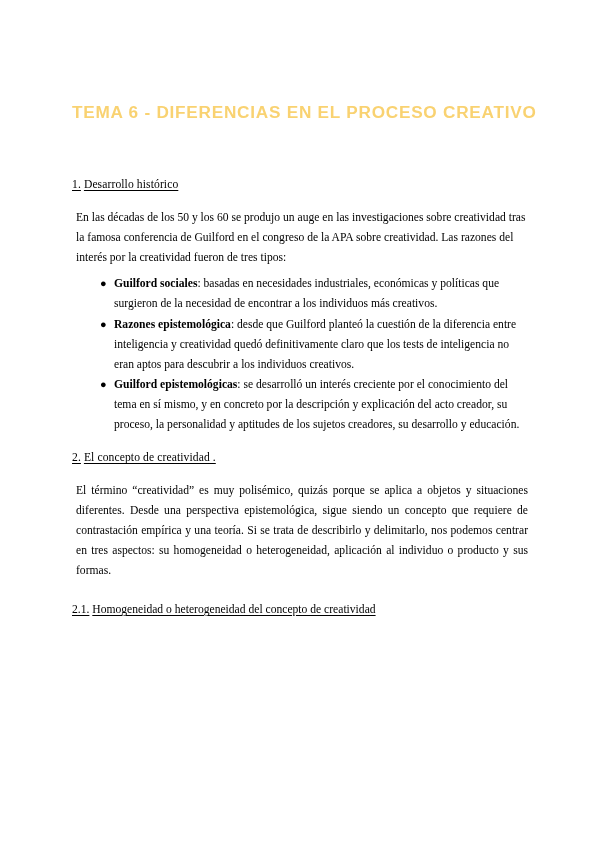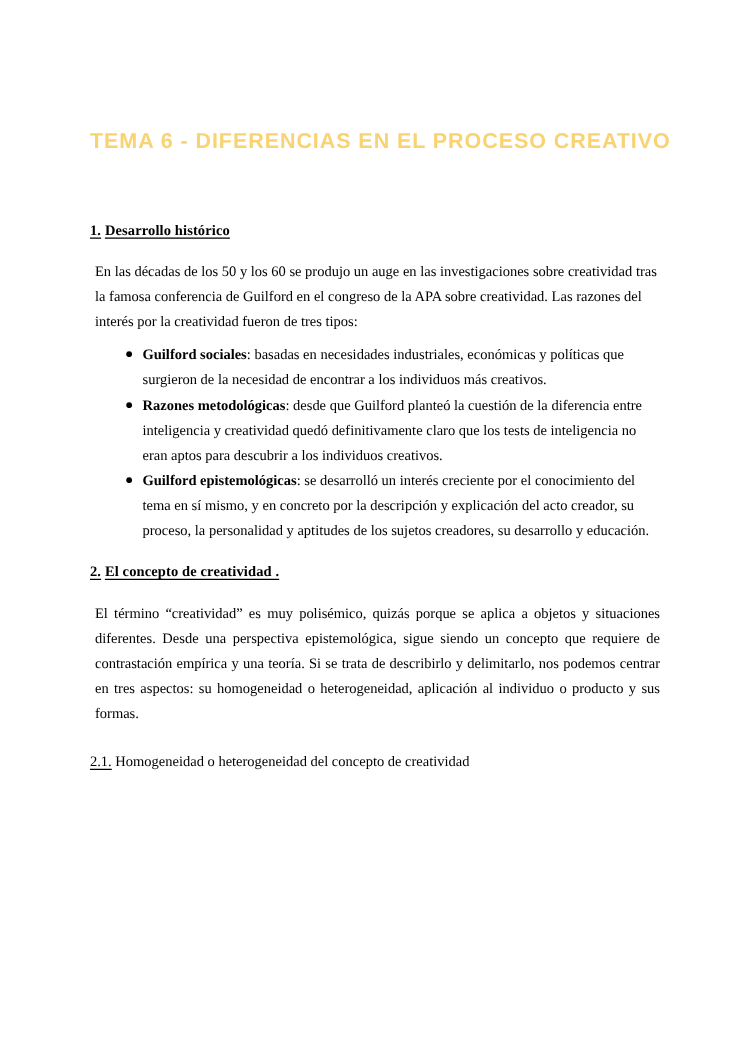--- a/index.html
+++ b/index.html
@@ -45,21 +45,21 @@
   
   .content {
     position: absolute;
     left: 72px;
     top: 176px;
     width: 456px;
   }
 
   .heading {
     font-size: 11.6px;
-    font-weight: bold;
+    font-weight: normal;
     line-height: 1.55;
     margin: 0 0 14px 0;
     letter-spacing: 0.1px;
   }
   .heading .num {
     text-decoration: underline;
     text-underline-offset: 1.5px;
   }
   .heading .ttl {
     text-decoration: underline;
@@ -70,20 +70,21 @@
     font-size: 11.6px;
     font-weight: normal;
     line-height: 1.55;
     margin: 0 0 14px 0;
   }
   .heading-sub .num {
     text-decoration: underline;
     text-underline-offset: 1.5px;
   }
   .heading-sub .ttl {
+    text-decoration: underline;
     text-underline-offset: 1.5px;
     margin-top: 12px;
   }
 
   p.para {
     font-size: 11.6px;
     line-height: 1.72;
     margin: 0 0 6px 4px;
     text-align: left;
   }
@@ -135,21 +136,21 @@
 
     <p class="para">En las décadas de los 50 y los 60 se produjo un auge en las investigaciones sobre creatividad tras la famosa conferencia de Guilford en el congreso de la APA sobre creatividad. Las razones del interés por la creatividad fueron de tres tipos:</p>
 
     <ul class="bullets">
       <li>
         <span class="dot">●</span>
         <b>Guilford sociales</b><span>: basadas en necesidades industriales, económicas y políticas que surgieron de la necesidad de encontrar a los individuos más creativos.</span>
       </li>
       <li>
         <span class="dot">●</span>
-        <b>Razones metodológicas</b><span>: desde que Guilford planteó la cuestión de la diferencia entre inteligencia y creatividad quedó definitivamente claro que los tests de inteligencia no eran aptos para descubrir a los individuos creativos.</span>
+        <b>Razones epistemológica</b><span>: desde que Guilford planteó la cuestión de la diferencia entre inteligencia y creatividad quedó definitivamente claro que los tests de inteligencia no eran aptos para descubrir a los individuos creativos.</span>
       </li>
       <li>
         <span class="dot">●</span>
         <b>Guilford epistemológicas</b><span>: se desarrolló un interés creciente por el conocimiento del tema en sí mismo, y en concreto por la descripción y explicación del acto creador, su proceso, la personalidad y aptitudes de los sujetos creadores, su desarrollo y educación.</span>
       </li>
     </ul>
 
 
     <div class="heading">
       <span class="num">2.</span><span>&nbsp;</span><span class="ttl">El concepto de creatividad .</span>

